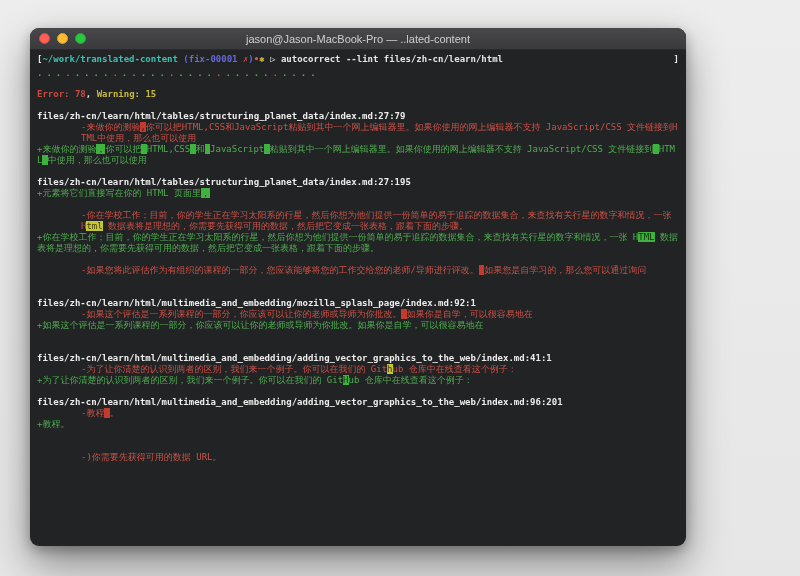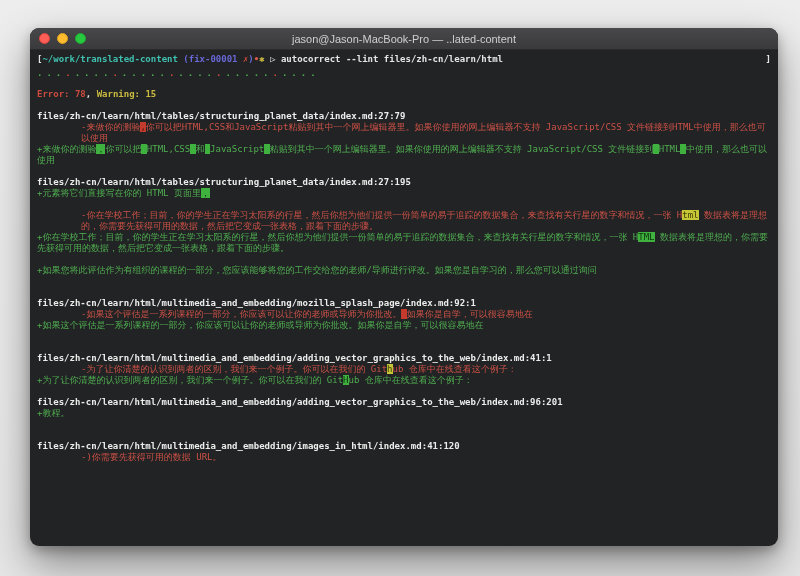--- a/index.html
+++ b/index.html
@@ -4,21 +4,21 @@
 <style>
   * { margin: 0; padding: 0; box-sizing: border-box; }
   html, body { width: 800px; height: 576px; overflow: hidden; }
   body {
     background: linear-gradient(#eeedee, #e7e6e7);
     font-family: "Liberation Sans", sans-serif;
   }
   .window {
     position: absolute;
     left: 30px; top: 28px;
-    width: 748px; height: 518px;
+    width: 656px; height: 518px;
     border-radius: 9px;
     overflow: hidden;
     box-shadow: 0 18px 40px rgba(0,0,0,.42), 0 4px 12px rgba(0,0,0,.28);
     background: #222324;
   }
   .titlebar {
     height: 22px;
     background: linear-gradient(#48484b, #3a3a3d);
     border-bottom: 1px solid #2a2a2c;
     display: flex; align-items: center;
@@ -102,35 +102,35 @@
         </div>
         <div class="block">
           <div class="file">files/zh-cn/learn/html/tables/structuring_planet_data/index.md:27:195</div>
           <div class="line ins"><span>+元素将它们直接写在你的 HTML 页面里</span><span class="hl-ins">，</span></div>
         </div>
         <div class="block">
           <div class="line del"><span>-你在学校工作；目前，你的学生正在学习太阳系的行星，然后你想为他们提供一份简单的易于追踪的数据集合，来查找有关行星的数字和情况，一张 H</span><span class="hl-warn">tml</span><span> 数据表将是理想的，你需要先获得可用的数据，然后把它变成一张表格，跟着下面的步骤。</span></div>
           <div class="line ins"><span>+你在学校工作；目前，你的学生正在学习太阳系的行星，然后你想为他们提供一份简单的易于追踪的数据集合，来查找有关行星的数字和情况，一张 H</span><span class="hl-ins">TML</span><span> 数据表将是理想的，你需要先获得可用的数据，然后把它变成一张表格，跟着下面的步骤。</span></div>
         </div>
         <div class="block">
-          <div class="line ins"><span>+如果您将此评估作为有组织的课程的一部分，您应该能够将您的工作交给您的老师/导师进行评改。如果您是自学习的，那么您可以通过询问</span></div>
+          <div class="line del"><span>-如果您将此评估作为有组织的课程的一部分，您应该能够将您的工作交给您的老师/导师进行评改。</span><span class="hl-del"> </span><span>如果您是自学习的，那么您可以通过询问</span></div>
         </div>
         <div class="block">
           <div class="file">files/zh-cn/learn/html/multimedia_and_embedding/mozilla_splash_page/index.md:92:1</div>
           <div class="line del"><span>-如果这个评估是一系列课程的一部分，你应该可以让你的老师或导师为你批改。</span><span class="hl-del"> </span><span>如果你是自学，可以很容易地在</span></div>
           <div class="line ins"><span>+如果这个评估是一系列课程的一部分，你应该可以让你的老师或导师为你批改。如果你是自学，可以很容易地在</span></div>
         </div>
         <div class="block">
           <div class="file">files/zh-cn/learn/html/multimedia_and_embedding/adding_vector_graphics_to_the_web/index.md:41:1</div>
           <div class="line del"><span>-为了让你清楚的认识到两者的区别，我们来一个例子。你可以在我们的 Git</span><span class="hl-warn">h</span><span>ub 仓库中在线查看这个例子：</span></div>
           <div class="line ins"><span>+为了让你清楚的认识到两者的区别，我们来一个例子。你可以在我们的 Git</span><span class="hl-ins">H</span><span>ub 仓库中在线查看这个例子：</span></div>
         </div>
         <div class="block">
           <div class="file">files/zh-cn/learn/html/multimedia_and_embedding/adding_vector_graphics_to_the_web/index.md:96:201</div>
+          <div class="line del"><span>-教程</span><span class="hl-del"> </span><span>。</span></div>
           <div class="line ins"><span>+教程。</span></div>
         </div>
         <div class="block">
-          <div class="file">files/zh-cn/learn/html/multimedia_and_embedding/images_in_html/index.md:41:120</div>
           <div class="line del"><span>-)你需要先获得可用的数据 URL。</span></div>
         </div>
       </div>
   </div>
 </div>
 
 </body></html>

